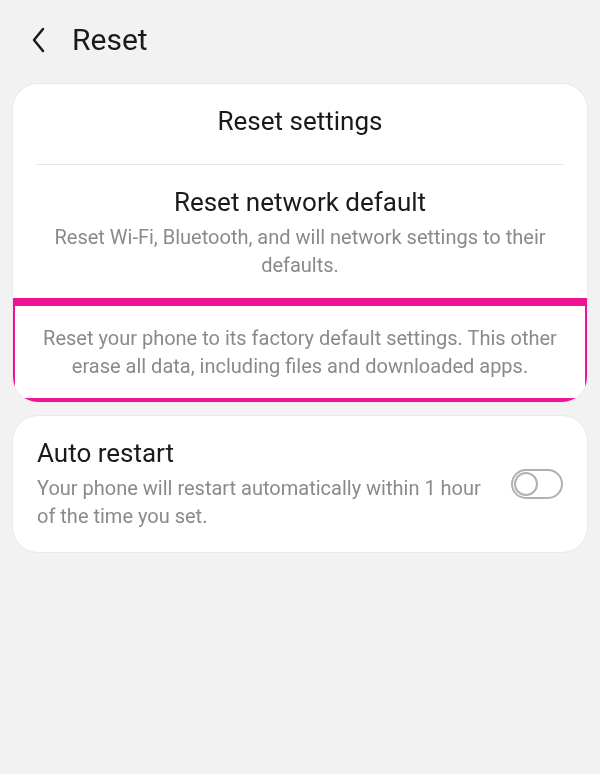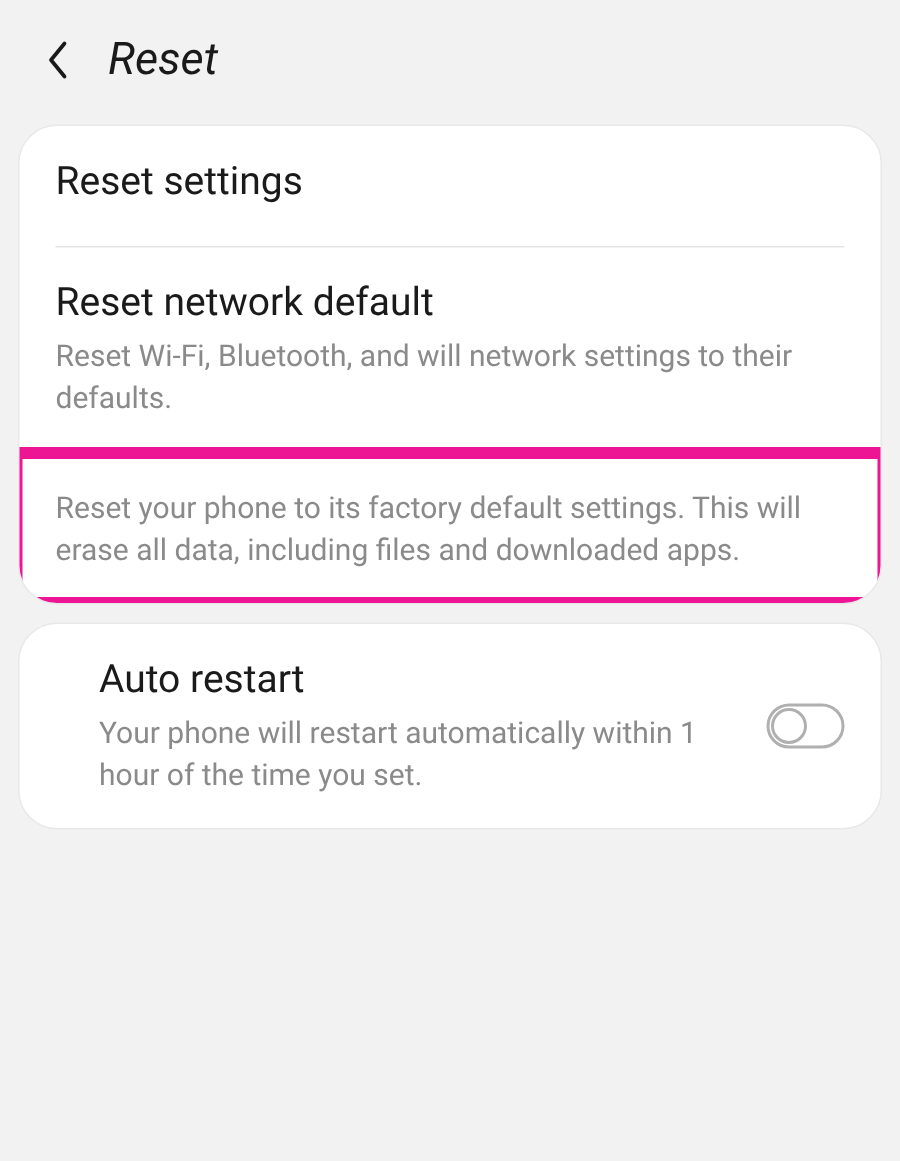--- a/index.html
+++ b/index.html
@@ -11,21 +11,20 @@
       width: 600px;
       height: 774px;
       background: #f2f2f2;
       font-family: -apple-system, BlinkMacSystemFont, 'Segoe UI', Roboto, sans-serif;
       overflow: hidden;
     }
     .header {
       display: flex;
       align-items: center;
       padding: 22px 20px 18px 28px;
-      font-style: italic;
     }
     .back-icon {
       width: 20px;
       height: 28px;
       display: flex;
       align-items: center;
       justify-content: center;
       margin-right: 24px;
       cursor: pointer;
     }
@@ -41,20 +40,21 @@
     .card {
       background: #ffffff;
       margin: 8px 12px 12px 12px;
       border-radius: 26px;
       overflow: hidden;
       border: 1px solid #e8e8e8;
     }
     .list-item {
       padding: 22px 24px 22px 24px;
       cursor: pointer;
+      text-align: center;
     }
     .item-title {
       font-size: 26px;
       font-weight: 400;
       color: #1a1a1a;
       margin-bottom: 6px;
     }
     .item-desc {
       font-size: 20px;
       font-weight: 400;
@@ -81,21 +81,20 @@
     }
     .toggle-item {
       display: flex;
       align-items: center;
       justify-content: space-between;
       padding: 22px 24px 22px 24px;
     }
     .toggle-content {
       flex: 1;
       padding-right: 16px;
-      margin-left: 29px;
     }
     .toggle {
       width: 52px;
       height: 30px;
       border: 2px solid #b0b0b0;
       border-radius: 30px;
       position: relative;
       background: #ffffff;
       flex-shrink: 0;
     }
@@ -131,21 +130,21 @@
   <div class="list-item">
     <div class="item-title">Reset network default</div>
     <div class="item-desc">Reset Wi-Fi, Bluetooth, and will network settings to their defaults.</div>
   </div>
   <div class="divider"></div>
 
 
   <div class="highlighted">
     <div class="highlight-box"></div>
     <div class="list-item">
-      <div class="item-desc">Reset your phone to its factory default settings. This will erase all data, including files and downloaded apps.</div>
+      <div class="item-desc">Reset your phone to its factory default settings. This other erase all data, including files and downloaded apps.</div>
     </div>
   </div>
 </div>
 
 <div class="card">
   <div class="toggle-item">
     <div class="toggle-content">
       <div class="item-title">Auto restart</div>
       <div class="item-desc">Your phone will restart automatically within 1 hour of the time you set.</div>
     </div>

